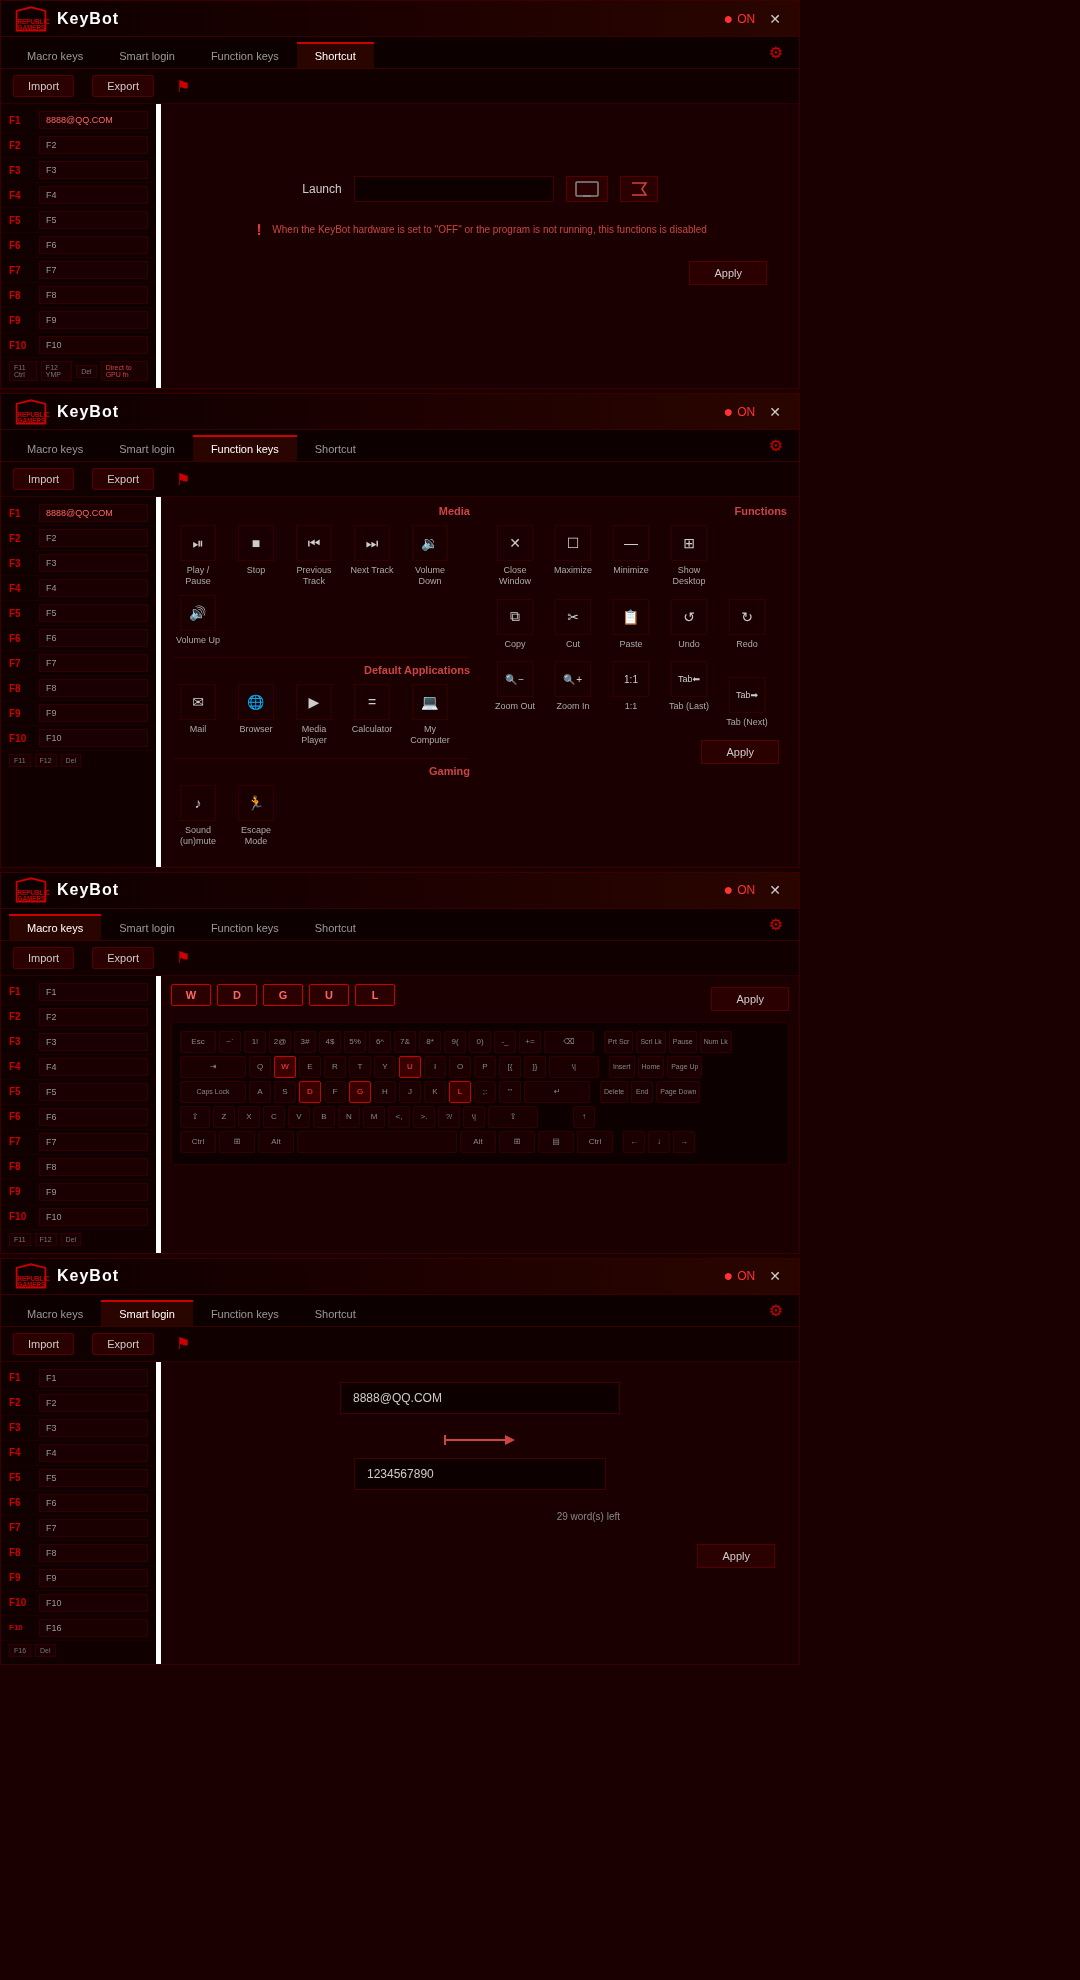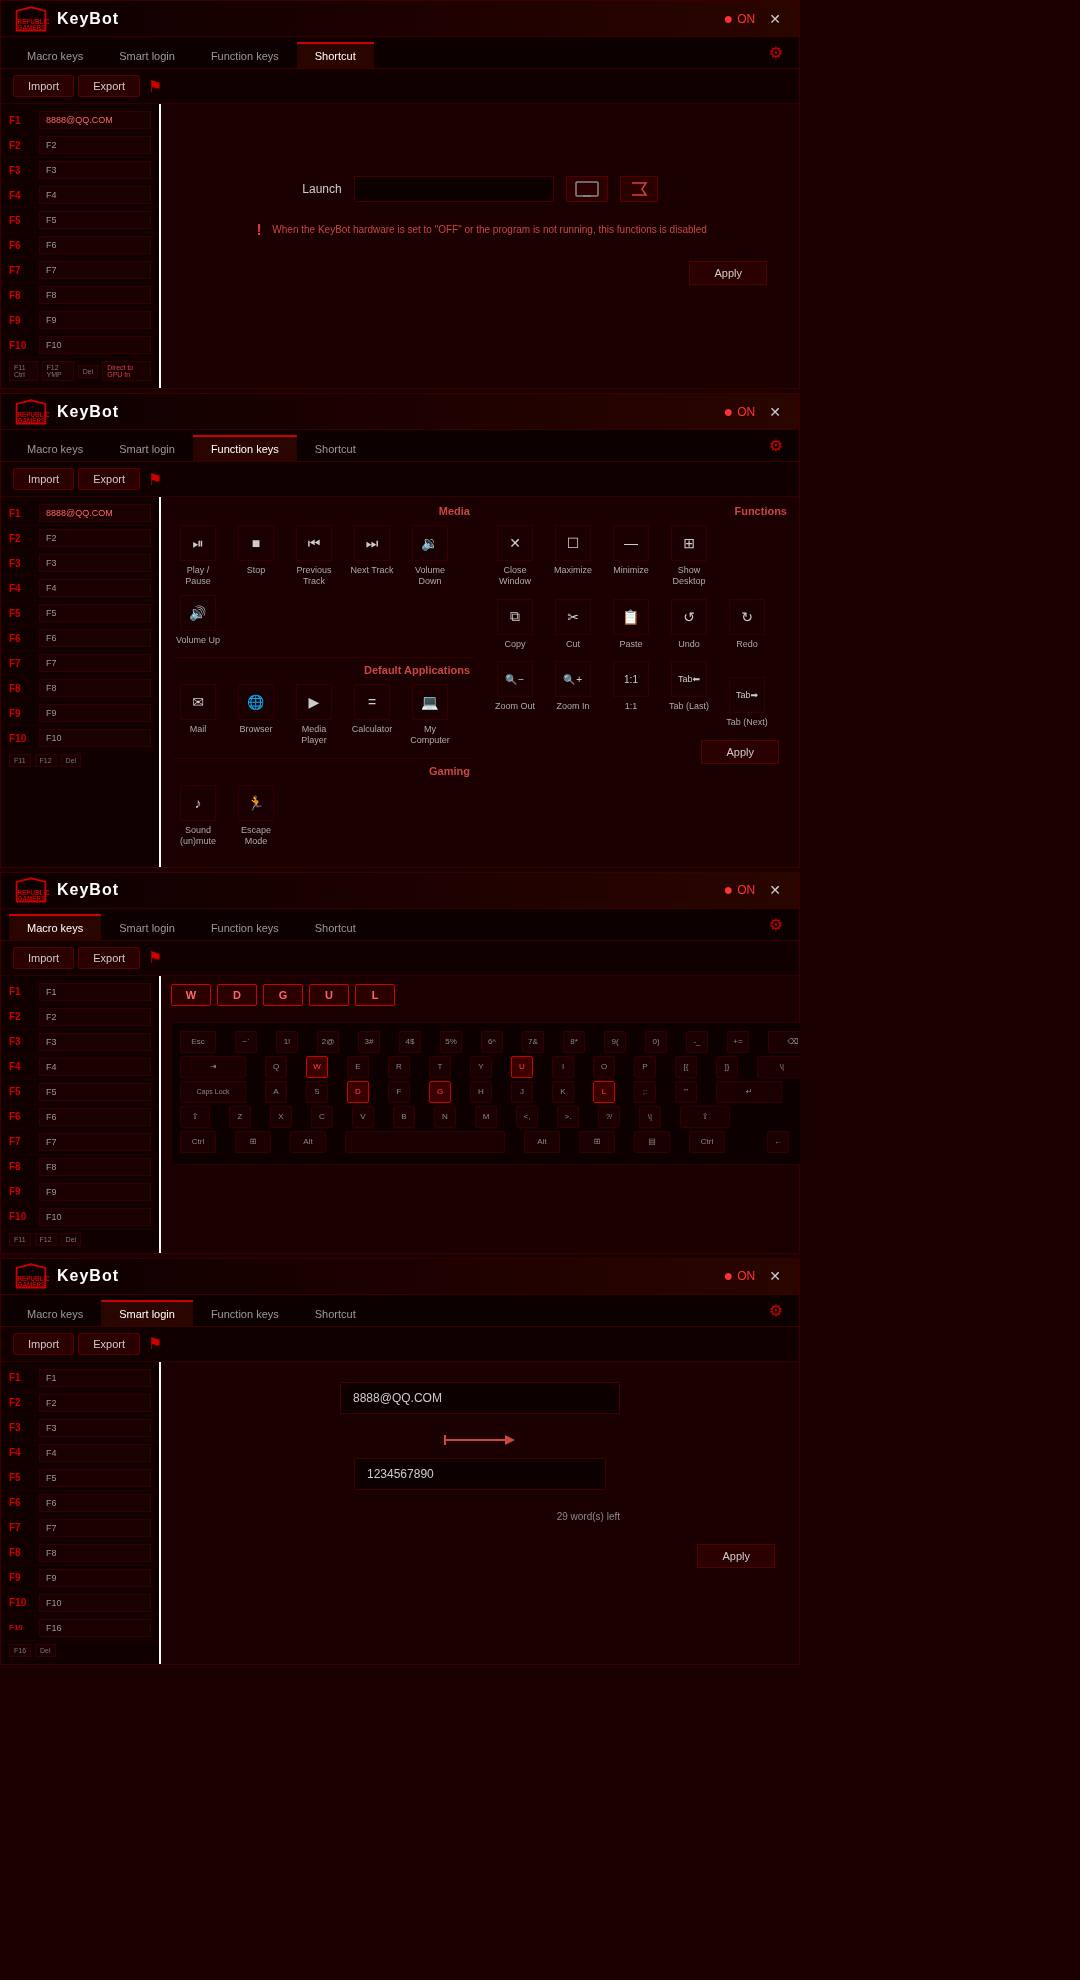--- a/index.html
+++ b/index.html
@@ -82,21 +82,21 @@
       color: #cc0000;
       cursor: pointer;
     }
 
     
     .toolbar {
       display: flex;
       align-items: center;
       padding: 6px 12px;
       background: #110000;
-      gap: 4px;
+      gap: 18px;
       border-bottom: 1px solid #2a0000;
     }
     .btn-sm {
       background: #2a0000;
       border: 1px solid #550000;
       color: #ccc;
       padding: 4px 14px;
       font-size: 11px;
       cursor: pointer;
       border-radius: 2px;
@@ -104,21 +104,21 @@
     .toolbar-icon { color: #cc0000; margin-left: 4px; cursor: pointer; }
 
     
     .main-layout {
       display: flex;
     }
     .key-list {
       width: 160px;
       min-width: 160px;
       background: #110000;
-      border-right: 2px solid #ffffff;
+      border-right: 5px solid #ffffff;
       padding: 4px 0;
     }
     .key-item {
       display: flex;
       align-items: center;
       padding: 3px 8px;
       gap: 6px;
       border-bottom: 1px solid #1a0000;
     }
     .key-label {
@@ -270,21 +270,21 @@
       text-align: center;
     }
     .keyboard-container {
       background: #0d0000;
       border: 1px solid #2a0000;
       padding: 8px;
       border-radius: 2px;
     }
     .kb-row {
       display: flex;
-      gap: 19px;
+      gap: 3px;
       margin-bottom: 3px;
       align-items: center;
     }
     .kb-key {
       background: #1a0000;
       border: 1px solid #330000;
       color: #888;
       font-size: 8px;
       height: 22px;
       display: flex;

